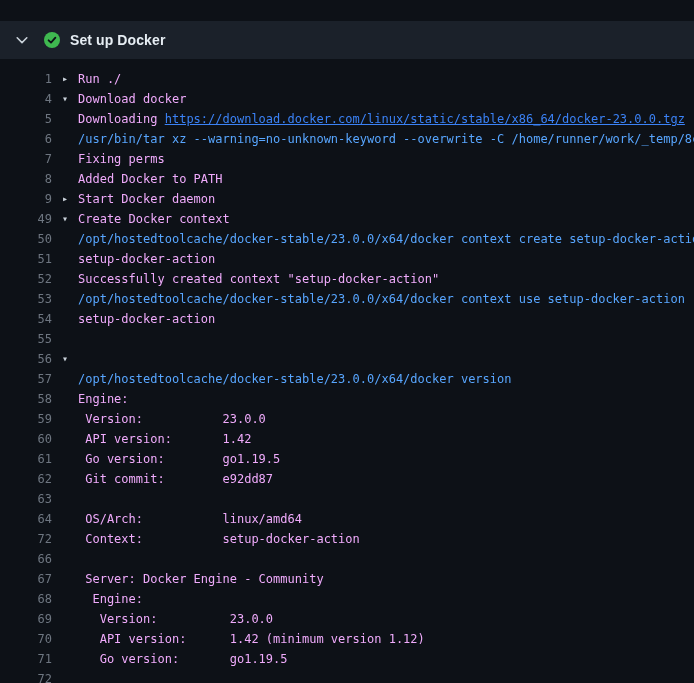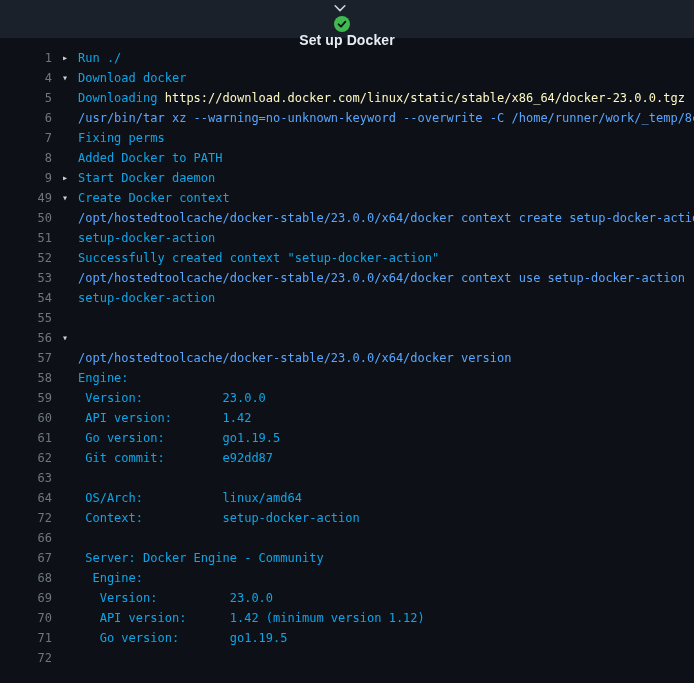--- a/index.html
+++ b/index.html
@@ -9,30 +9,29 @@
     width: 694px;
     height: 683px;
     overflow: hidden;
   }
   .panel {
     width: 694px;
     height: 683px;
     background: #0d1117;
   }
   .step-header {
-    margin-top: 0;
+    margin-top: 21px;
     height: 38px;
     background: #1b212a;
     display: flex;
     align-items: center;
     padding: 0 14px;
     box-sizing: border-box;
     cursor: pointer;
     font-family: "Liberation Sans", sans-serif;
-    flex-direction: column;
   }
   .chev {
     width: 16px;
     height: 16px;
     display: inline-flex;
     align-items: center;
     justify-content: center;
     margin-right: 14px;
   }
   .check {
@@ -71,24 +70,25 @@
     flex: 0 0 26px;
     text-align: center;
     color: #c9d1d9;
     font-size: 10px;
   }
   .txt {
     flex: 1 1 auto;
     color: #c9d1d9;
     overflow: hidden;
   }
-  .seg-plain { color: #0ea5e9; }
+  .seg-plain { color: #f0abfc; }
   .seg-command { color: var(--cmd-blue, #58a6ff); }
   .seg-link {
-    color: #fef9c3;
+    color: #3b82f6;
+    text-decoration: underline;
     cursor: pointer;
   }
 </style>
 </head>
 <body>
 
 <div class="panel">
 
   <div class="step-header">
     <span class="chev">

